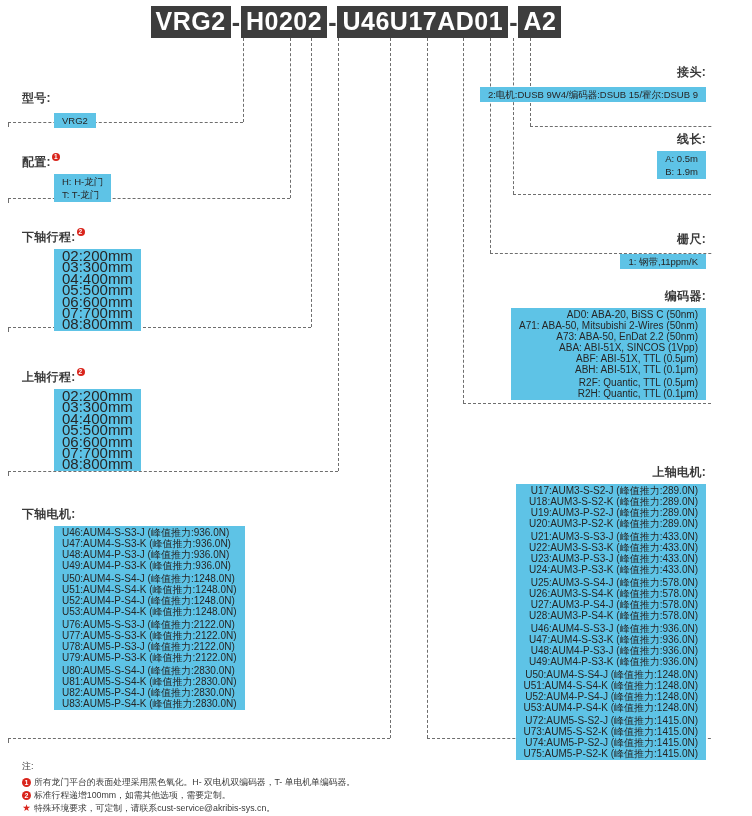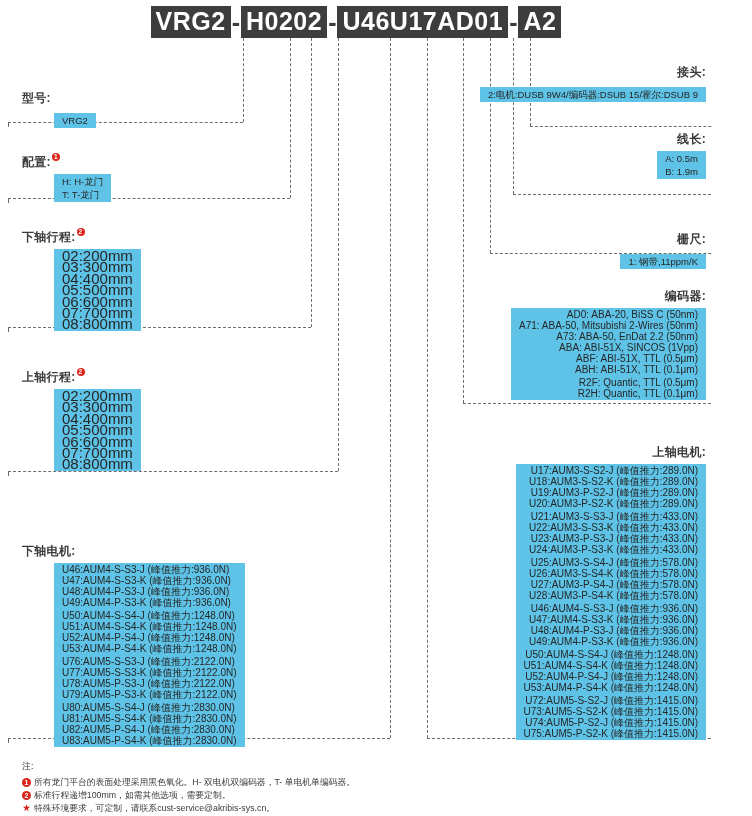--- a/index.html
+++ b/index.html
@@ -96,21 +96,21 @@
   <section class="group rows-mid" style="left:22px;top:228px">
     <div class="glabel"><span>下轴行程:</span><span class="badge">2</span></div>
     <div class="opts"><div class="opt">02:200mm</div><div class="opt">03:300mm</div><div class="opt">04:400mm</div><div class="opt">05:500mm</div><div class="opt">06:600mm</div><div class="opt">07:700mm</div><div class="opt">08:800mm</div></div>
   </section>
 
   <section class="group rows-mid" style="left:22px;top:368px">
     <div class="glabel"><span>上轴行程:</span><span class="badge">2</span></div>
     <div class="opts"><div class="opt">02:200mm</div><div class="opt">03:300mm</div><div class="opt">04:400mm</div><div class="opt">05:500mm</div><div class="opt">06:600mm</div><div class="opt">07:700mm</div><div class="opt">08:800mm</div></div>
   </section>
 
-  <section class="group rows-tight" style="left:22px;top:543px">
+  <section class="group rows-tight" style="left:22px;top:506px">
     <div class="glabel"><span>下轴电机:</span></div>
     <div class="opts"><div class="opt">U46:AUM4-S-S3-J (峰值推力:936.0N)</div><div class="opt">U47:AUM4-S-S3-K (峰值推力:936.0N)</div><div class="opt">U48:AUM4-P-S3-J (峰值推力:936.0N)</div><div class="opt">U49:AUM4-P-S3-K (峰值推力:936.0N)</div><div class="opt grp">U50:AUM4-S-S4-J (峰值推力:1248.0N)</div><div class="opt">U51:AUM4-S-S4-K (峰值推力:1248.0N)</div><div class="opt">U52:AUM4-P-S4-J (峰值推力:1248.0N)</div><div class="opt">U53:AUM4-P-S4-K (峰值推力:1248.0N)</div><div class="opt grp">U76:AUM5-S-S3-J (峰值推力:2122.0N)</div><div class="opt">U77:AUM5-S-S3-K (峰值推力:2122.0N)</div><div class="opt">U78:AUM5-P-S3-J (峰值推力:2122.0N)</div><div class="opt">U79:AUM5-P-S3-K (峰值推力:2122.0N)</div><div class="opt grp">U80:AUM5-S-S4-J (峰值推力:2830.0N)</div><div class="opt">U81:AUM5-S-S4-K (峰值推力:2830.0N)</div><div class="opt">U82:AUM5-P-S4-J (峰值推力:2830.0N)</div><div class="opt">U83:AUM5-P-S4-K (峰值推力:2830.0N)</div></div>
   </section>
 
   <section class="group right rows-std" style="top:64px">
     <div class="glabel"><span>接头:</span></div>
     <div class="opts"><div class="opt">2:电机:DUSB 9W4/编码器:DSUB 15/霍尔:DSUB 9</div></div>
   </section>
 
   <section class="group right rows-std" style="top:131px">
@@ -121,21 +121,21 @@
   <section class="group right rows-std" style="top:231px">
     <div class="glabel"><span>栅尺:</span></div>
     <div class="opts"><div class="opt">1: 钢带,11ppm/K</div></div>
   </section>
 
   <section class="group right rows-tight" style="top:288px">
     <div class="glabel"><span>编码器:</span></div>
     <div class="opts"><div class="opt">AD0: ABA-20, BiSS C (50nm)</div><div class="opt">A71: ABA-50, Mitsubishi 2-Wires (50nm)</div><div class="opt">A73: ABA-50, EnDat 2.2 (50nm)</div><div class="opt">ABA: ABI-51X, SINCOS (1Vpp)</div><div class="opt">ABF: ABI-51X, TTL (0.5μm)</div><div class="opt">ABH: ABI-51X, TTL (0.1μm)</div><div class="opt grp">R2F: Quantic, TTL (0.5μm)</div><div class="opt">R2H: Quantic, TTL (0.1μm)</div></div>
   </section>
 
-  <section class="group right rows-tight" style="top:444px">
+  <section class="group right rows-tight" style="top:464px">
     <div class="glabel"><span>上轴电机:</span></div>
     <div class="opts"><div class="opt">U17:AUM3-S-S2-J (峰值推力:289.0N)</div><div class="opt">U18:AUM3-S-S2-K (峰值推力:289.0N)</div><div class="opt">U19:AUM3-P-S2-J (峰值推力:289.0N)</div><div class="opt">U20:AUM3-P-S2-K (峰值推力:289.0N)</div><div class="opt grp">U21:AUM3-S-S3-J (峰值推力:433.0N)</div><div class="opt">U22:AUM3-S-S3-K (峰值推力:433.0N)</div><div class="opt">U23:AUM3-P-S3-J (峰值推力:433.0N)</div><div class="opt">U24:AUM3-P-S3-K (峰值推力:433.0N)</div><div class="opt grp">U25:AUM3-S-S4-J (峰值推力:578.0N)</div><div class="opt">U26:AUM3-S-S4-K (峰值推力:578.0N)</div><div class="opt">U27:AUM3-P-S4-J (峰值推力:578.0N)</div><div class="opt">U28:AUM3-P-S4-K (峰值推力:578.0N)</div><div class="opt grp">U46:AUM4-S-S3-J (峰值推力:936.0N)</div><div class="opt">U47:AUM4-S-S3-K (峰值推力:936.0N)</div><div class="opt">U48:AUM4-P-S3-J (峰值推力:936.0N)</div><div class="opt">U49:AUM4-P-S3-K (峰值推力:936.0N)</div><div class="opt grp">U50:AUM4-S-S4-J (峰值推力:1248.0N)</div><div class="opt">U51:AUM4-S-S4-K (峰值推力:1248.0N)</div><div class="opt">U52:AUM4-P-S4-J (峰值推力:1248.0N)</div><div class="opt">U53:AUM4-P-S4-K (峰值推力:1248.0N)</div><div class="opt grp">U72:AUM5-S-S2-J (峰值推力:1415.0N)</div><div class="opt">U73:AUM5-S-S2-K (峰值推力:1415.0N)</div><div class="opt">U74:AUM5-P-S2-J (峰值推力:1415.0N)</div><div class="opt">U75:AUM5-P-S2-K (峰值推力:1415.0N)</div></div>
   </section>
 
   <div class="notes">
     <div class="nhead">注:</div>
     <div class="nrow">
       <span class="nmark">1</span><span>所有龙门平台的表面处理采用黑色氧化。H- 双电机双编码器，T- 单电机单编码器。</span>
     </div>
     <div class="nrow">

